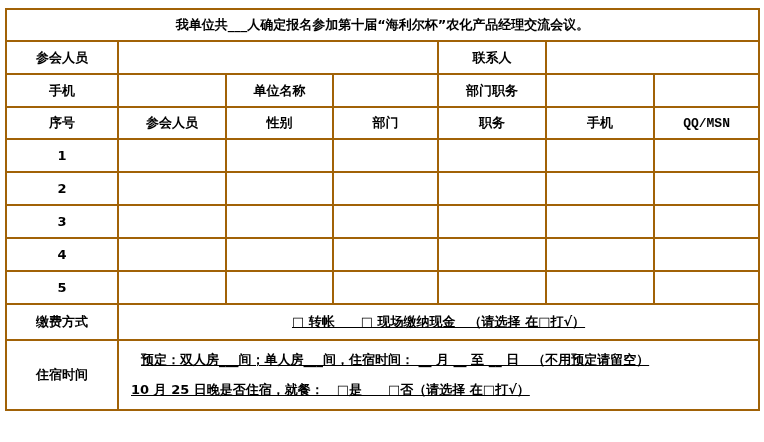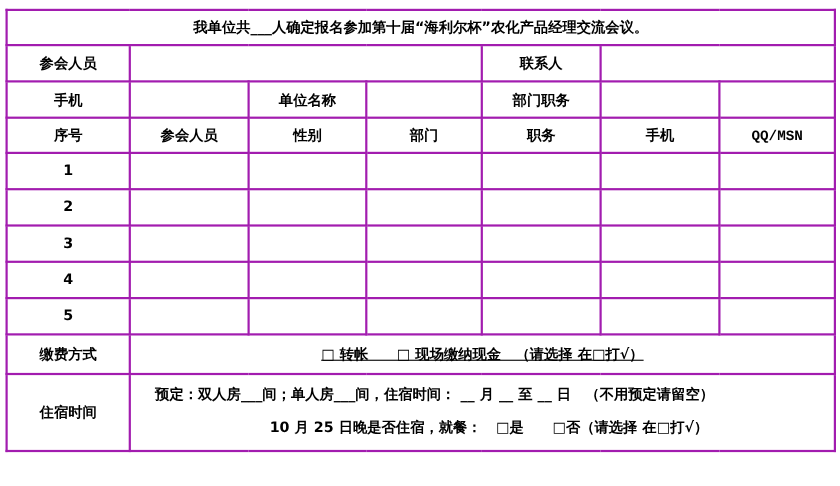--- a/index.html
+++ b/index.html
@@ -19,21 +19,21 @@
   }
   table.form {
     position: absolute;
     left: 5px;
     top: 8px;
     width: 753px;
     border-collapse: collapse;
     table-layout: fixed;
   }
   table.form td {
-    border: 2px solid #a21caf;
+    border: 2px solid #a16207;
     color: #000000;
     font-weight: bold;
     font-size: 13px;
     text-align: center;
     vertical-align: middle;
     padding: 0;
     overflow: hidden;
     white-space: nowrap;
   }
   tr.title-row td { height: 30px; }
@@ -43,29 +43,30 @@
   tr.payment-row td { height: 34px; margin-left: 32px; }
   tr.lodging-row td { height: 68px; }
   td.options-cell {
     text-align: left;
     padding-left: 34px;
     text-decoration: underline;
   }
   td.lodging-cell {
     text-align: left;
     vertical-align: middle;
+    text-decoration: underline;
   }
   .lodging-line1 {
     padding-left: 22px;
     line-height: 30px;
     text-align: left;
   }
   .lodging-line2 {
     line-height: 30px;
-    text-align: center;
+    text-align: left;
     margin-left: 12px;
   }
 </style>
 </head>
 <body>
 
 <div class="page">
   <table class="form">
     <colgroup>
       <col style="width:112px">

